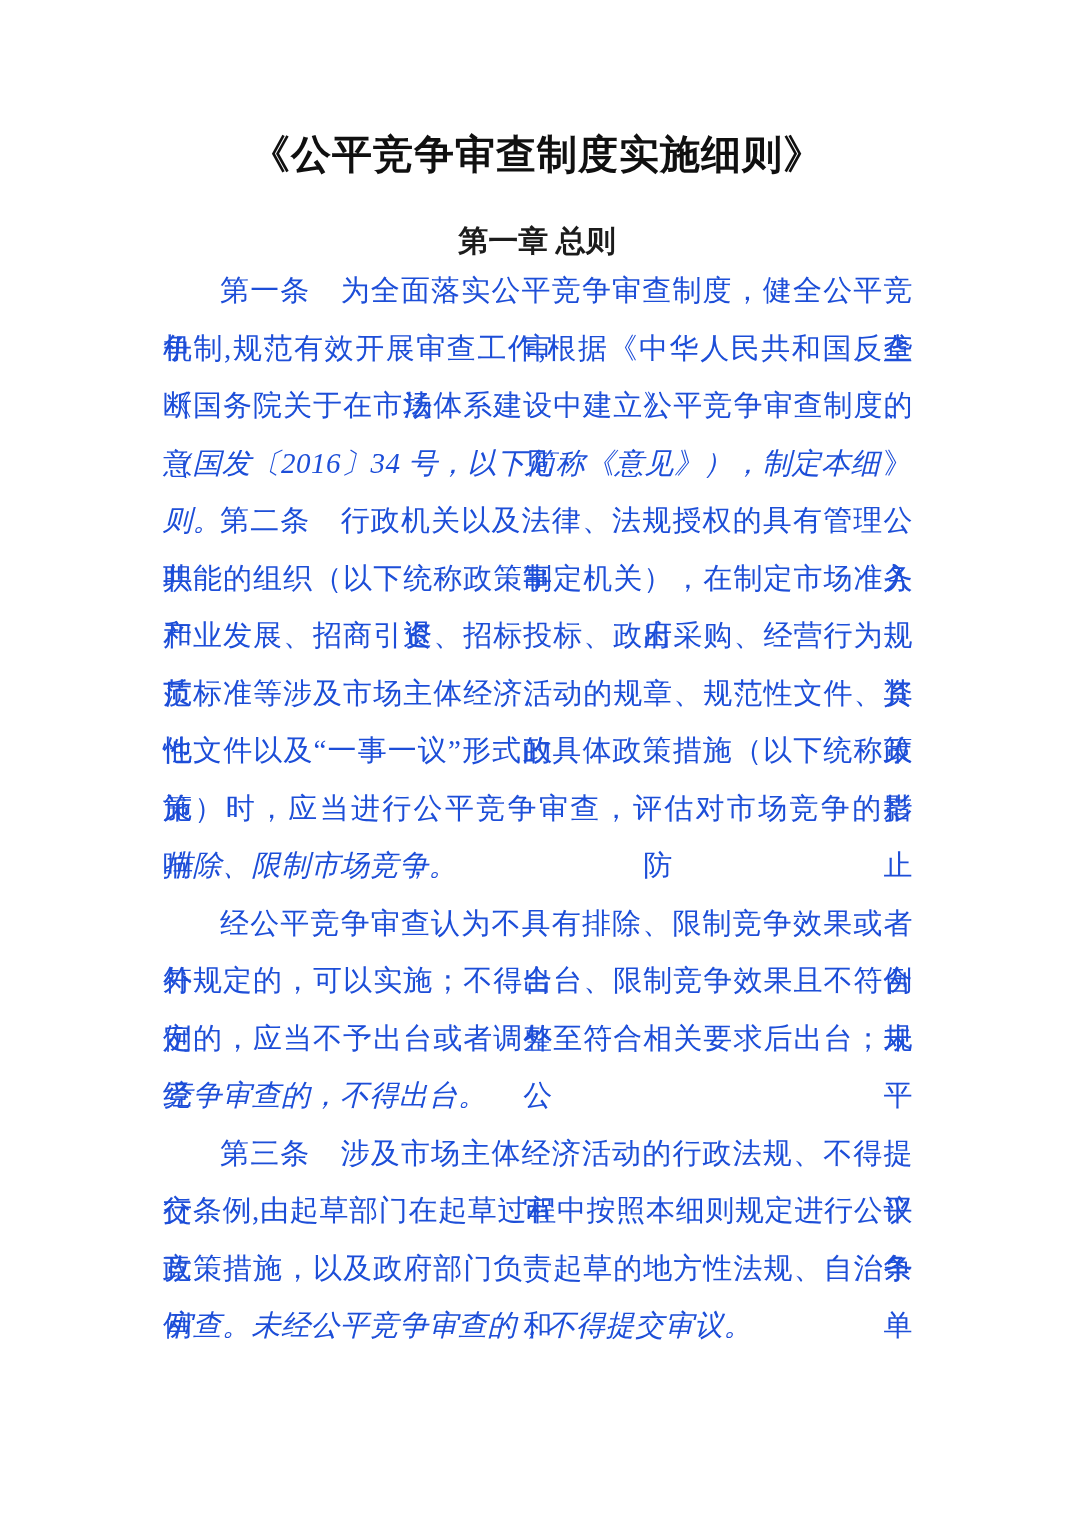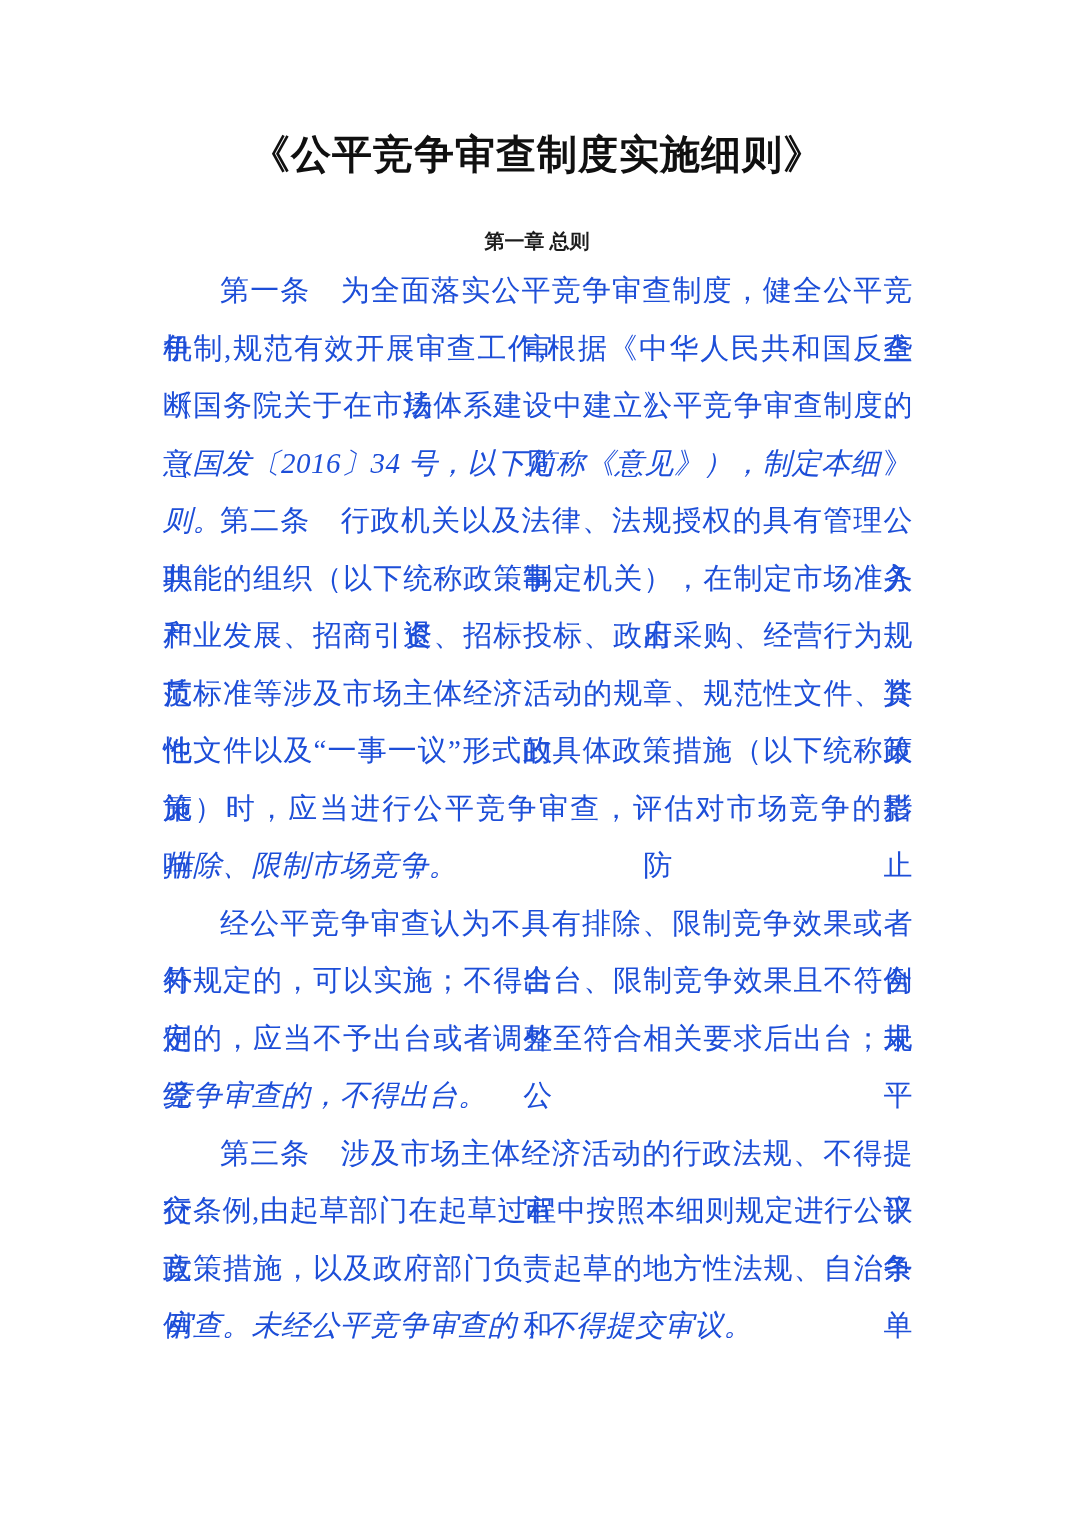--- a/index.html
+++ b/index.html
@@ -26,21 +26,21 @@
     font-weight: 700;
     color: #101010;
     letter-spacing: 1px;
   }
   .chapter-heading {
     position: absolute;
     top: 219px;
     left: 0;
     width: 100%;
     text-align: center;
-    font-size: 20px;
+    font-size: 30px;
     line-height: 44px;
     font-weight: 700;
     color: #1c1c1c;
   }
   .body-text {
     position: absolute;
     top: 262px;
     left: 163px;
     width: 750px;
   }

